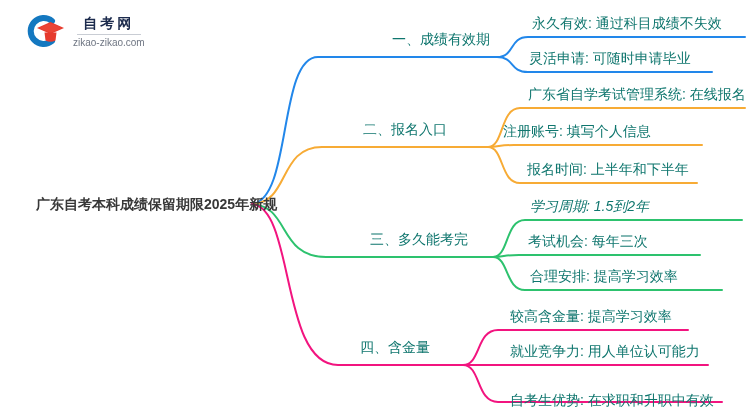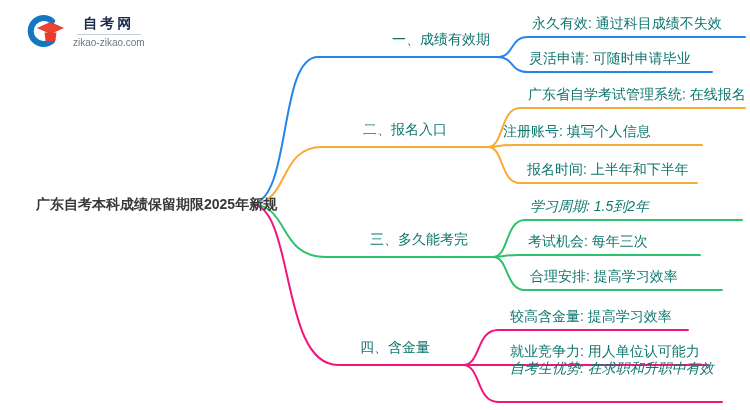--- a/index.html
+++ b/index.html
@@ -76,15 +76,15 @@
   <div class="node leaf-label" style="left:528px; top:86px;">广东省自学考试管理系统: 在线报名</div>
   <div class="node leaf-label" style="left:503px; top:123px;">注册账号: 填写个人信息</div>
   <div class="node leaf-label" style="left:527px; top:161px;">报名时间: 上半年和下半年</div>
 
   <div class="node leaf-label" style="left:530px; top:198px;font-style:italic;">学习周期: 1.5到2年</div>
   <div class="node leaf-label" style="left:528px; top:233px;">考试机会: 每年三次</div>
   <div class="node leaf-label" style="left:530px; top:268px;">合理安排: 提高学习效率</div>
 
   <div class="node leaf-label" style="left:510px; top:308px;">较高含金量: 提高学习效率</div>
   <div class="node leaf-label" style="left:510px; top:343px;">就业竞争力: 用人单位认可能力</div>
-  <div class="node leaf-label" style="left:510px; top:360px;font-style:italic;">自考生优势: 在求职和升职中有效</div>
+  <div class="node leaf-label" style="left:510px; top:392px;">自考生优势: 在求职和升职中有效</div>
 
 </div>
 
 </body></html>

